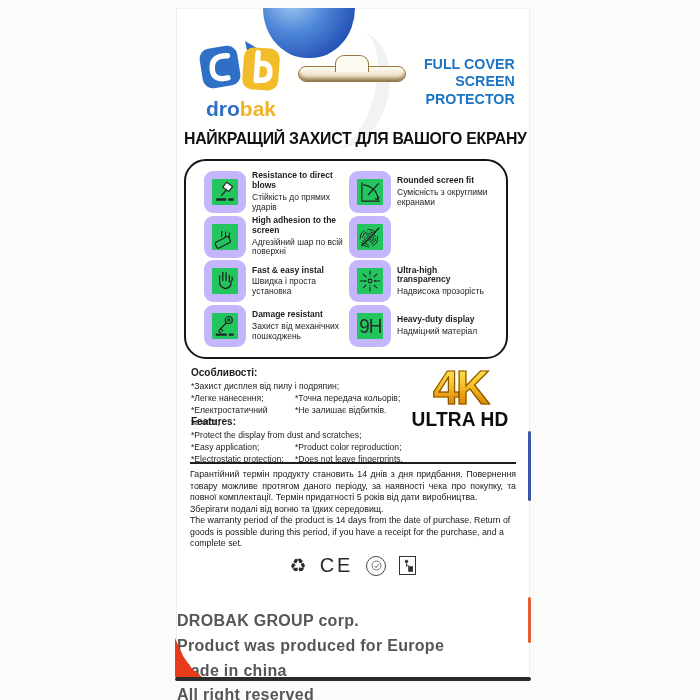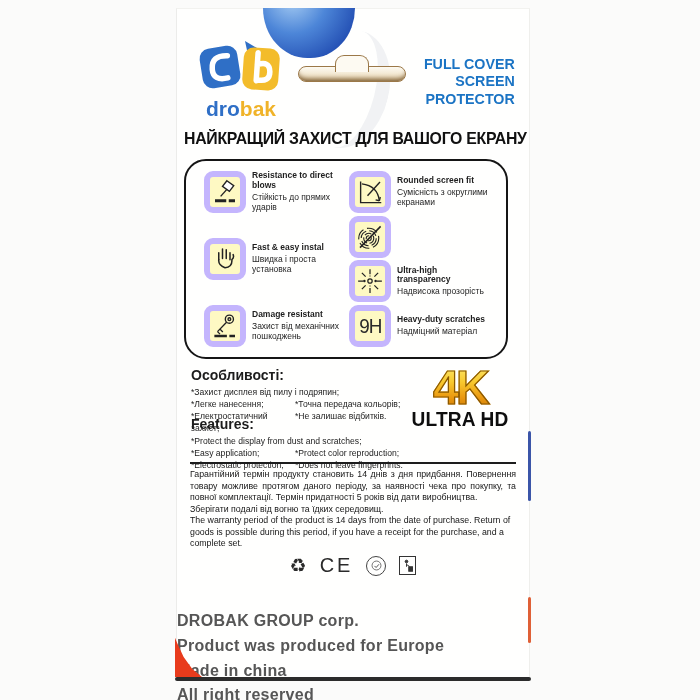--- a/index.html
+++ b/index.html
@@ -32,31 +32,31 @@
 
   
   .hdr{position:absolute;left:0;top:120px;width:100%;text-align:center;font-weight:bold;
        font-size:16.5px;letter-spacing:-.3px;transform:scaleX(.96);color:#111;white-space:nowrap;}
 
   
   .fgrid{position:absolute;left:7px;top:150px;width:324px;height:200px;border:2px solid #151515;
          border-radius:22px;display:flex;padding:9px 18px;box-sizing:border-box;gap:6px;}
   .fcol{flex:1;display:flex;flex-direction:column;justify-content:space-between;}
   .fcell{display:flex;align-items:center;gap:6px;min-height:44px;}
-  .fico{width:42px;height:42px;flex:none;border:6px solid #c4b5fd;border-radius:9px;box-sizing:border-box;
-        display:flex;align-items:center;justify-content:center;background:#fef9c3;}
+  .fico{width:42px;height:42px;flex:none;border:8px solid #c4b5fd;border-radius:9px;box-sizing:border-box;
+        display:flex;align-items:center;justify-content:center;background:#22c55e;}
   .fico svg{width:34px;height:34px;}
   .ftxt{flex:1;}
   .f-en{font-size:8.5px;font-weight:bold;color:#1e1e1e;line-height:1.15;}
   .f-uk{font-size:8.5px;color:#252525;line-height:1.15;margin-top:2px;}
   .nineH{font-size:21px;color:#2a2a2a;letter-spacing:-1px;transform:scaleX(.9);}
 
   
   .blist{position:absolute;left:14px;width:218px;font-size:8.6px;line-height:1.4;color:#1c1c1c;}
-  .blist .bh{font-weight:bold;font-size:14px;}
+  .blist .bh{font-weight:bold;font-size:10px;}
   .brow{display:flex;} .brow .c1{width:104px;} .brow .c2{flex:1;}
   .uk-list{top:357px;} .en-list{top:406px;}
 
   
   .fourk-wrap{position:absolute;right:6px;top:356px;width:126px;text-align:center;}
   .fourk{font-size:47px;font-weight:800;letter-spacing:-3px;line-height:.95;
          background:linear-gradient(180deg,#fdea6e 0%,#f8c92f 38%,#ea970f 72%,#c87806 100%);
          -webkit-background-clip:text;background-clip:text;color:transparent;
          -webkit-text-stroke:1.2px #8a5800;transform:scaleY(1.04);}
   .ultrahd{font-size:19.5px;font-weight:800;color:#0e0e0e;letter-spacing:.2px;margin-top:-2px;
@@ -129,20 +129,34 @@
               <path d="M27 6 l11 8 -7 9 -11 -8 z" fill="#fff"></path>
               <path d="M8 38 h18 M30 38 h10" stroke-width="4.5"></path>
             </svg>
           </div>
           <div class="ftxt">
             <div class="f-en">Resistance to direct blows</div>
             <div class="f-uk">Стійкість до прямих ударів</div>
           </div>
         </div>
 
+        <div class="fcell">
+          <div class="fico">
+            <svg viewBox="0 0 48 48" fill="none" stroke="#222" stroke-width="2.2">
+              <g transform="rotate(-28 20 34)">
+                  <rect x="6" y="28" width="28" height="12" rx="3"></rect>
+                </g>
+              <path d="M17 23 c3 -3 -1 -6 2 -10 M24 24 c3 -3 -1 -6 2 -10 M31 26 c3 -3 -1 -6 2 -10"></path>
+            </svg>
+          </div>
+          <div class="ftxt">
+            <div class="f-en">High adhesion to the screen</div>
+            <div class="f-uk">Адгезійний шар по всій поверхні</div>
+          </div>
+        </div>
 
         <div class="fcell">
           <div class="fico">
             <svg viewBox="0 0 48 48" fill="none" stroke="#222" stroke-width="2.4" stroke-linecap="round">
               <path d="M14 25 V14 M20 23 V8 M26 23 V9 M32 25 V14"></path>
               <path d="M14 25 q-1 9 10 13 q12 -1 11 -13 q4 -3 2 -8" stroke-linejoin="round"></path>
             </svg>
           </div>
           <div class="ftxt">
             <div class="f-en">Fast &amp; easy instal</div>
@@ -210,21 +224,21 @@
             <div class="f-en">Ultra-high transparency</div>
             <div class="f-uk">Надвисока прозорість</div>
           </div>
         </div>
 
         <div class="fcell">
           <div class="fico">
             <div class="nineH">9H</div>
           </div>
           <div class="ftxt">
-            <div class="f-en">Heavy-duty scratches</div>
+            <div class="f-en">Heavy-duty display</div>
             <div class="f-uk">Надміцний матеріал</div>
           </div>
         </div>
 
       </div>
     </div>
 
     <div class="blist uk-list">
       <div class="bh">Особливості:</div>
       <div>*Захист дисплея від пилу і подряпин;</div>
@@ -236,21 +250,21 @@
         <div class="c1">*Електростатичний захист;</div>
         <div class="c2">*Не залишає відбитків.</div>
       </div>
     </div>
 
     <div class="blist en-list">
       <div class="bh">Features:</div>
       <div>*Protect the display from dust and scratches;</div>
       <div class="brow">
         <div class="c1">*Easy application;</div>
-        <div class="c2">*Protect color reproduction;</div>
+        <div class="c2">*Product color reproduction;</div>
       </div>
       <div class="brow">
         <div class="c1">*Electrostatic protection;</div>
         <div class="c2">*Does not leave fingerprints.</div>
       </div>
     </div>
 
     <div class="fourk-wrap">
       <div class="fourk">4K</div>
       <div class="ultrahd">ULTRA HD</div>

